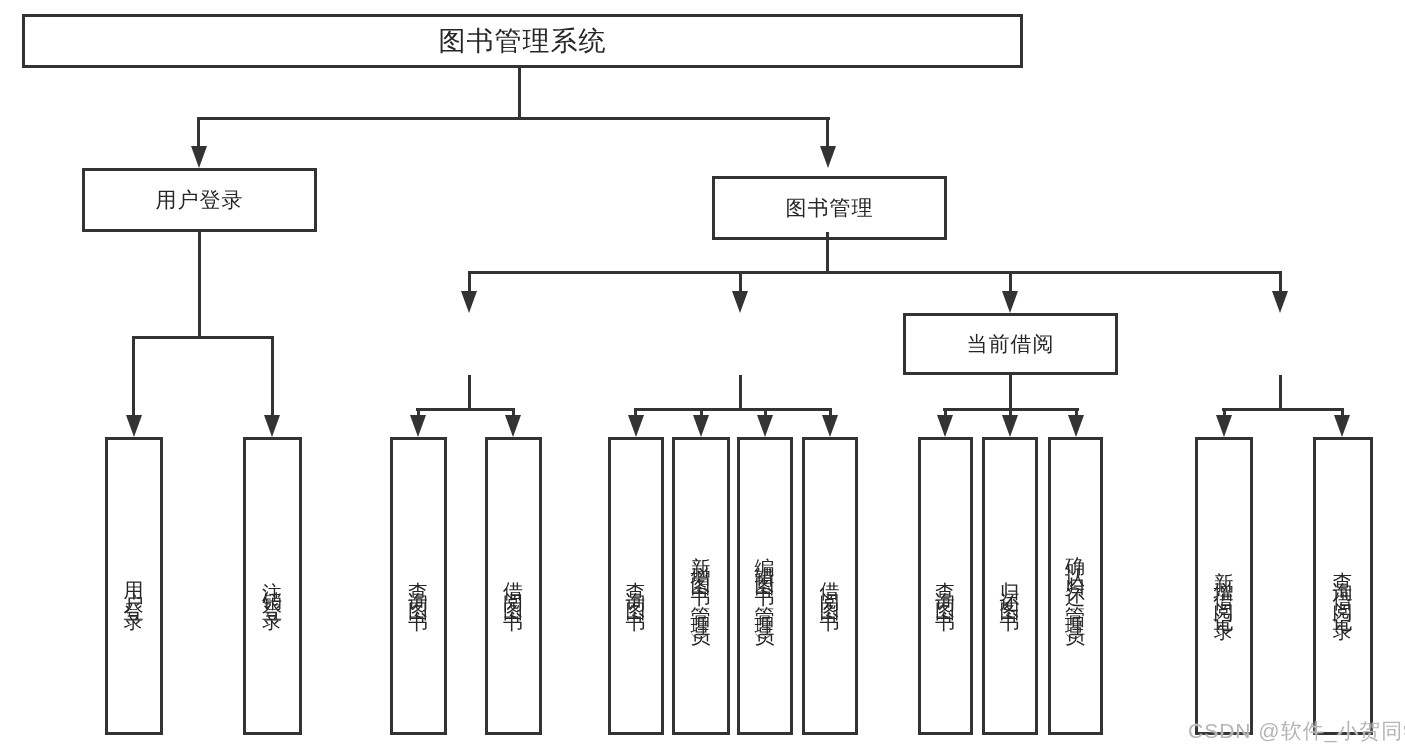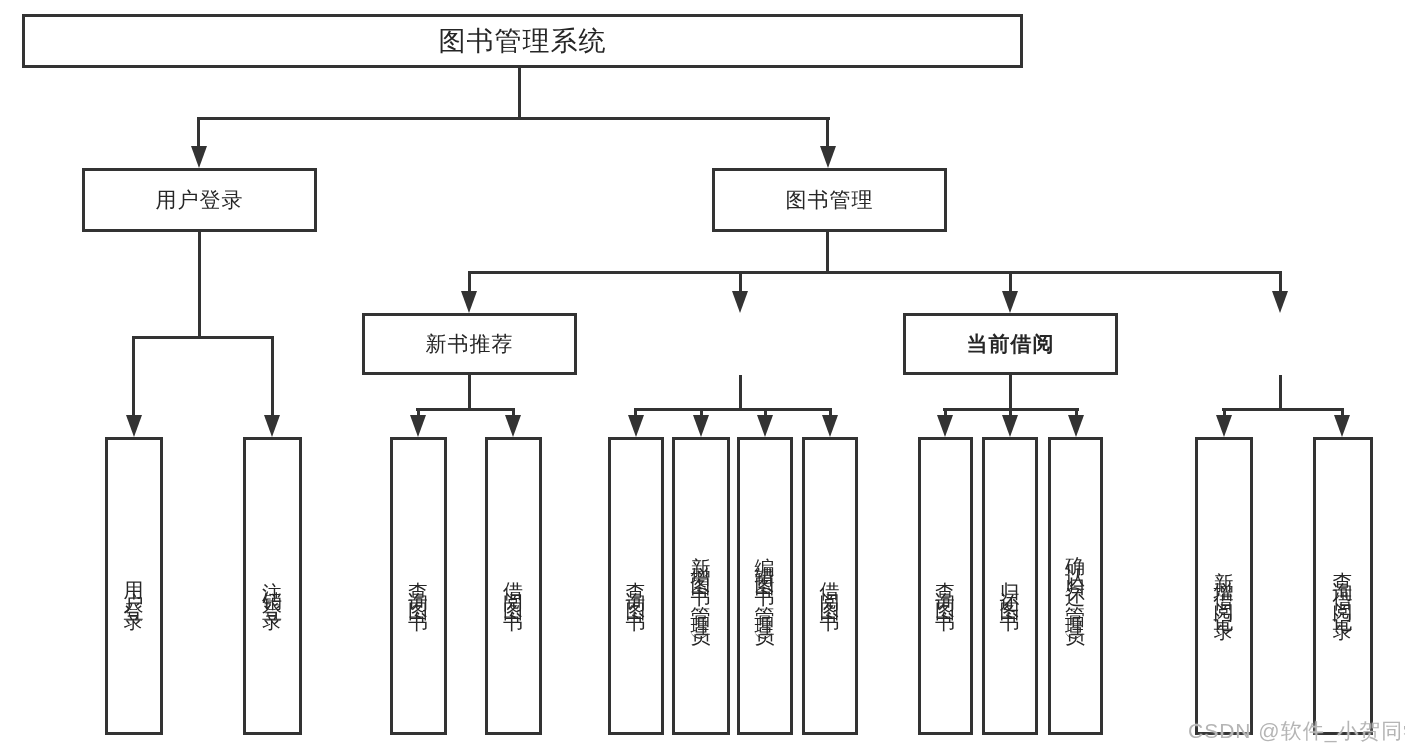--- a/index.html
+++ b/index.html
@@ -64,21 +64,21 @@
   <div class="vl" style="left:518px; top:68px; height:49px;"></div>
   <div class="hl" style="left:197px; top:117px; width:633px;"></div>
   <div class="vl" style="left:197px; top:117px; height:31px;"></div>
   <div class="arr" style="left:191px; top:146px;"></div>
   <div class="vl" style="left:826px; top:117px; height:31px;"></div>
   <div class="arr" style="left:820px; top:146px;"></div>
 
   <div class="box hbox" style="left:82px; top:168px; width:235px; height:64px;">
     <span>用户登录</span>
   </div>
-  <div class="box hbox" style="left:712px; top:168px; width:235px; height:64px;">
+  <div class="box hbox" style="left:712px; top:176px; width:235px; height:64px;">
     <span>图书管理</span>
   </div>
 
   <div class="vl" style="left:198px; top:232px; height:104px;"></div>
   <div class="hl" style="left:132px; top:336px; width:141px;"></div>
   <div class="vl" style="left:132px; top:336px; height:81px;"></div>
   <div class="arr" style="left:126px; top:415px;"></div>
   <div class="vl" style="left:271px; top:336px; height:81px;"></div>
   <div class="arr" style="left:264px; top:415px;"></div>
 
@@ -86,24 +86,21 @@
   <div class="hl" style="left:468px; top:271px; width:814px;"></div>
   <div class="vl" style="left:468px; top:271px; height:22px;"></div>
   <div class="arr" style="left:461px; top:291px;"></div>
   <div class="vl" style="left:739px; top:271px; height:22px;"></div>
   <div class="arr" style="left:732px; top:291px;"></div>
   <div class="vl" style="left:1009px; top:271px; height:22px;"></div>
   <div class="arr" style="left:1002px; top:291px;"></div>
   <div class="vl" style="left:1279px; top:271px; height:22px;"></div>
   <div class="arr" style="left:1272px; top:291px;"></div>
 
-  <div class="box hbox" style="left:362px; top:313px; width:215px; height:62px;">
-    <span>新书推荐</span>
-  </div>
-  <div class="box hbox" style="left:903px; top:313px; width:215px; height:62px;font-weight:bold;">
+  <div class="box hbox" style="left:903px; top:313px; width:215px; height:62px;">
     <span>当前借阅</span>
   </div>
 
   <div class="vl" style="left:468px; top:375px; height:33px;"></div>
   <div class="hl" style="left:416px; top:408px; width:99px;"></div>
   <div class="vl" style="left:417px; top:408px; height:9px;"></div>
   <div class="arr" style="left:410px; top:415px;"></div>
   <div class="vl" style="left:512px; top:408px; height:9px;"></div>
   <div class="arr" style="left:505px; top:415px;"></div>
 

